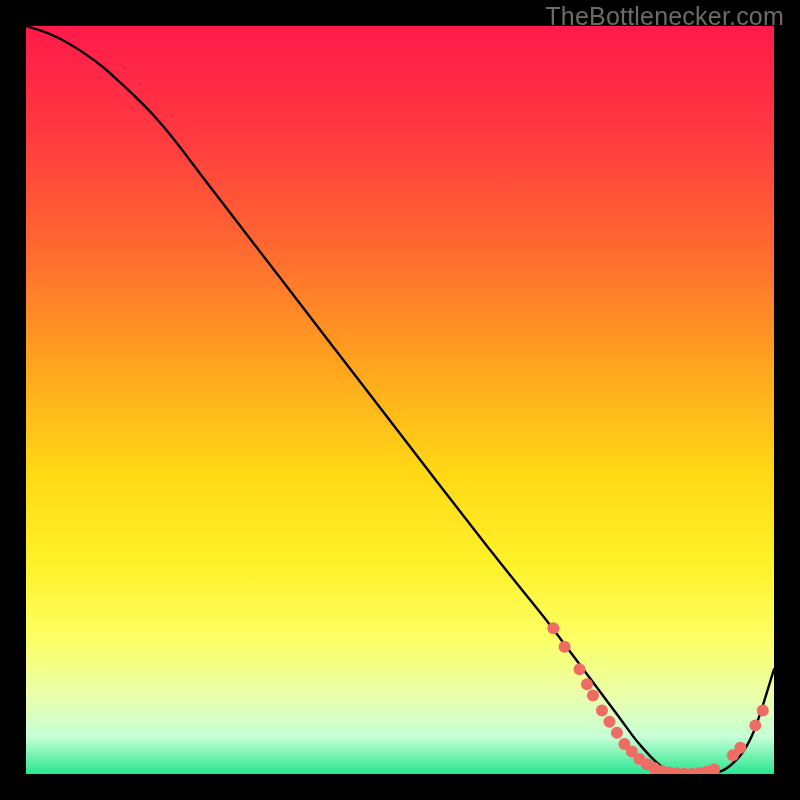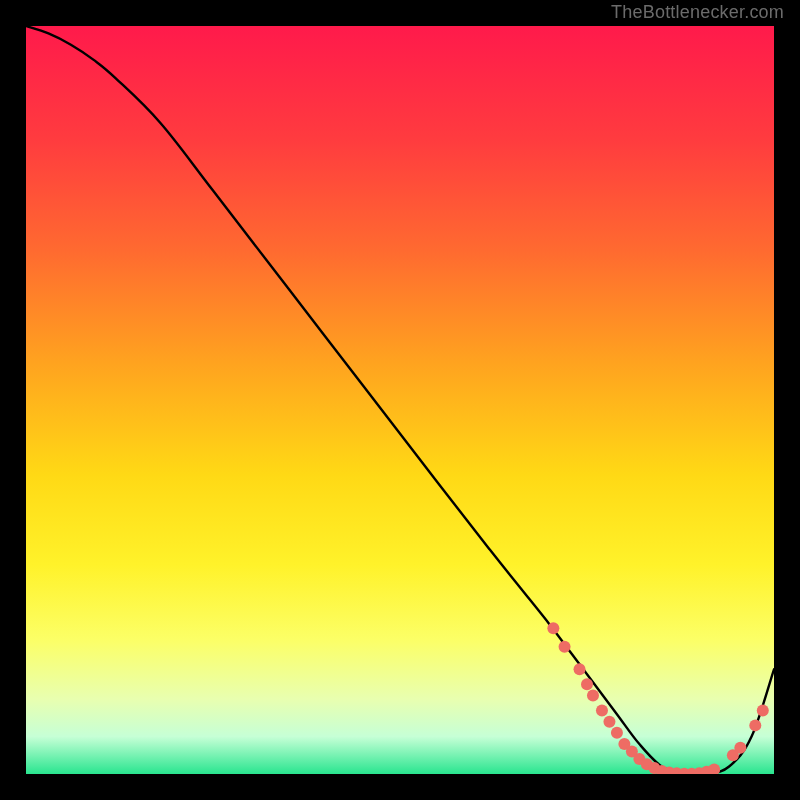--- a/index.html
+++ b/index.html
@@ -15,21 +15,21 @@
     position: relative;
     width: 800px;
     height: 800px;
     background: #000000;
   }
   .attribution {
     position: absolute;
     top: 2px;
     right: 16px;
     color: #6b6b6b;
-    font-size: 18px;
+    font-size: 25px;
     font-weight: 500;
     letter-spacing: 0.2px;
   }
   svg.chart {
     position: absolute;
     top: 26px;
     left: 26px;
     width: 748px;
     height: 748px;
     display: block;

